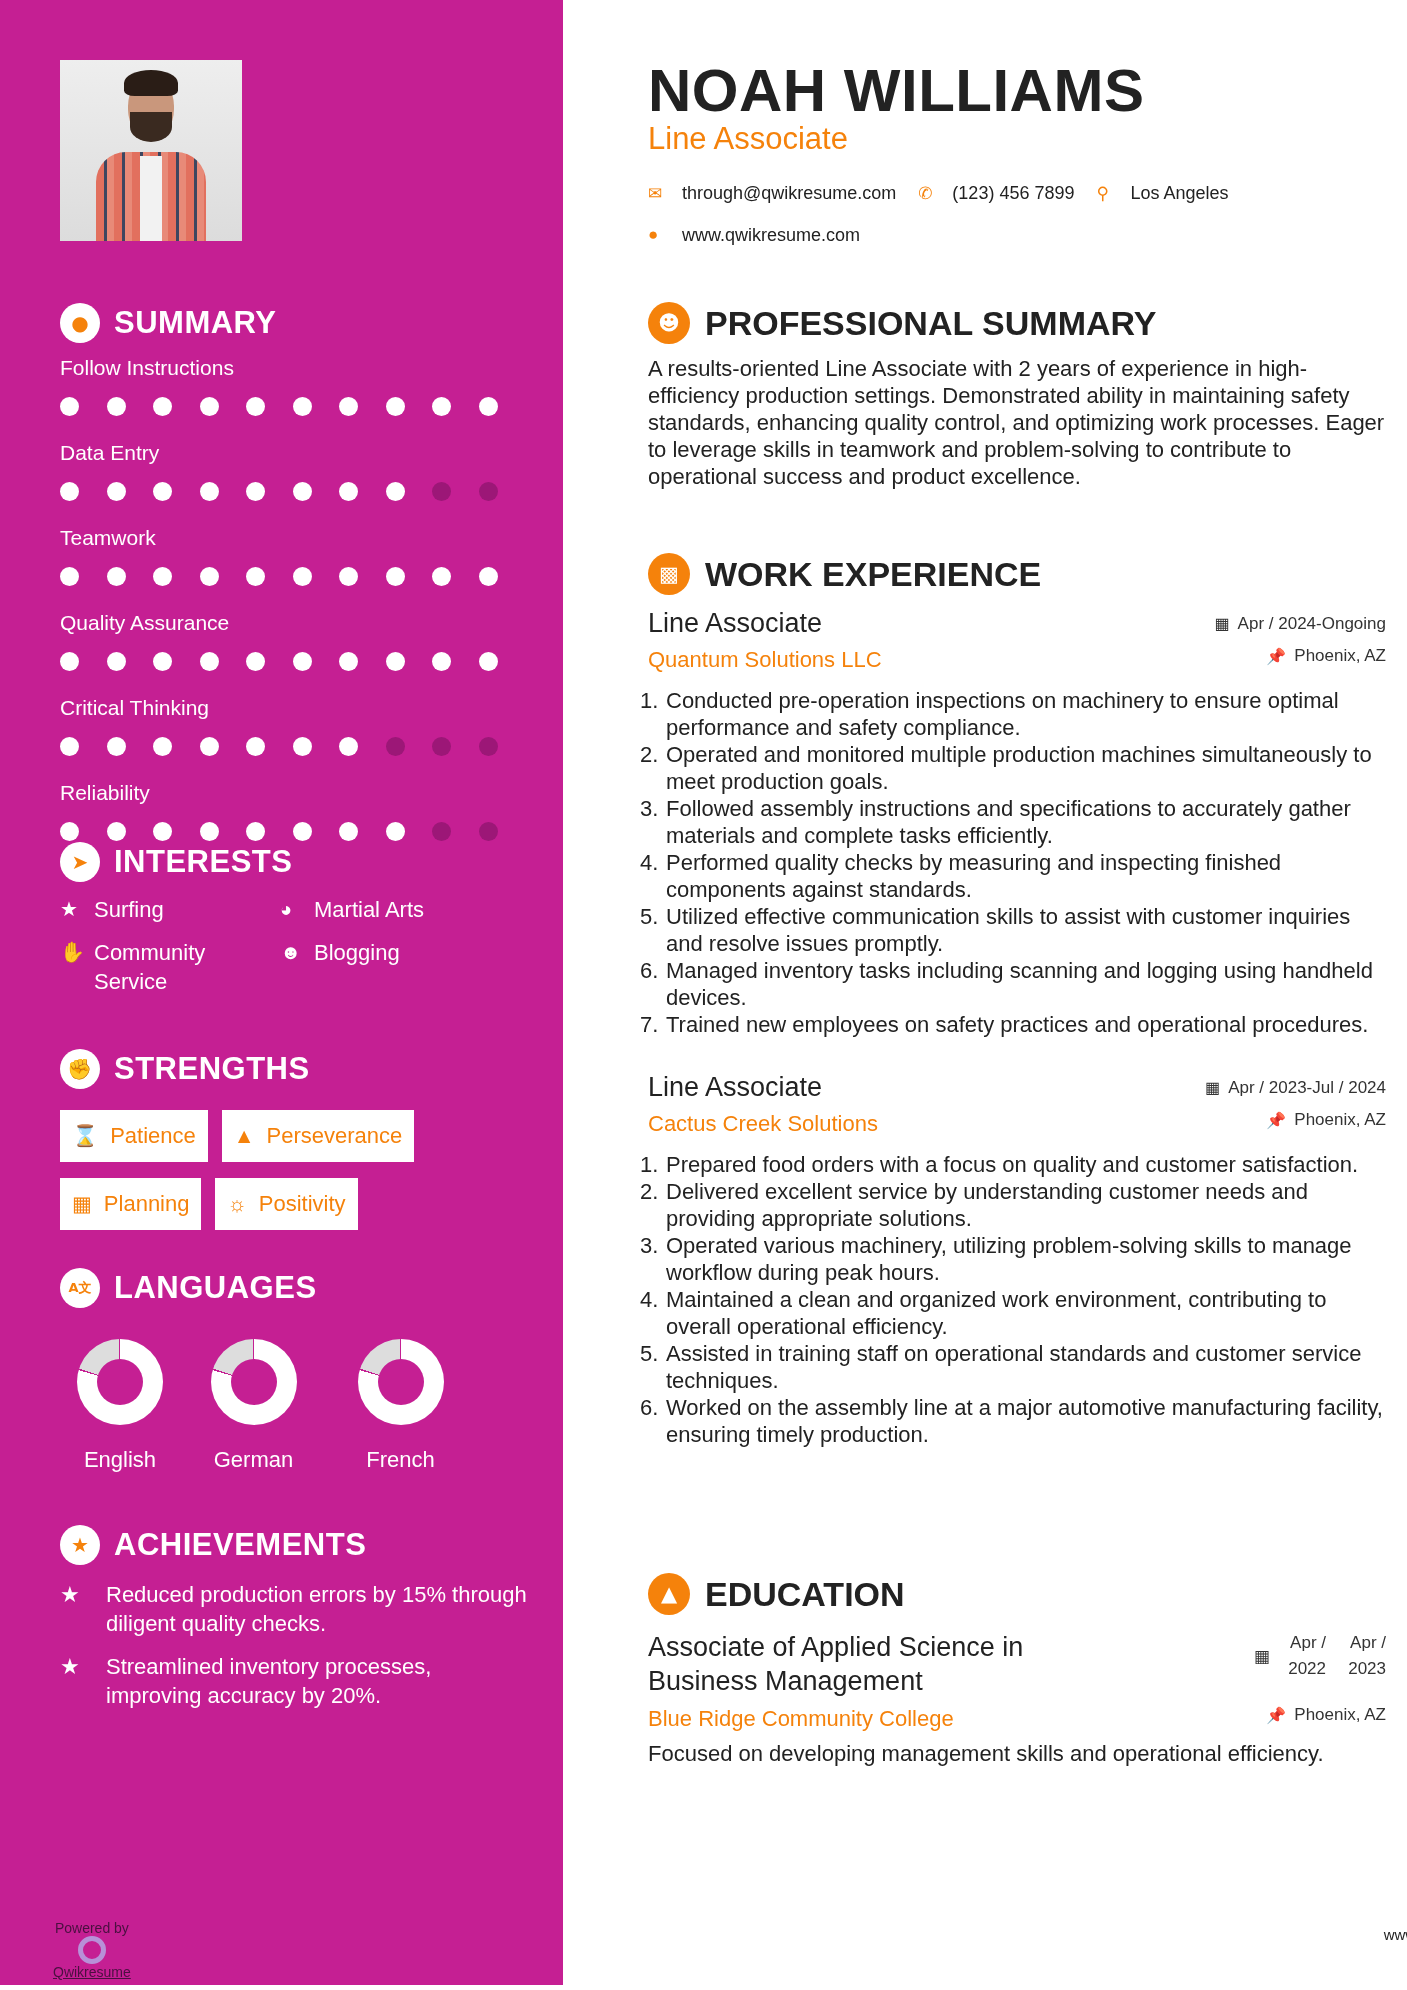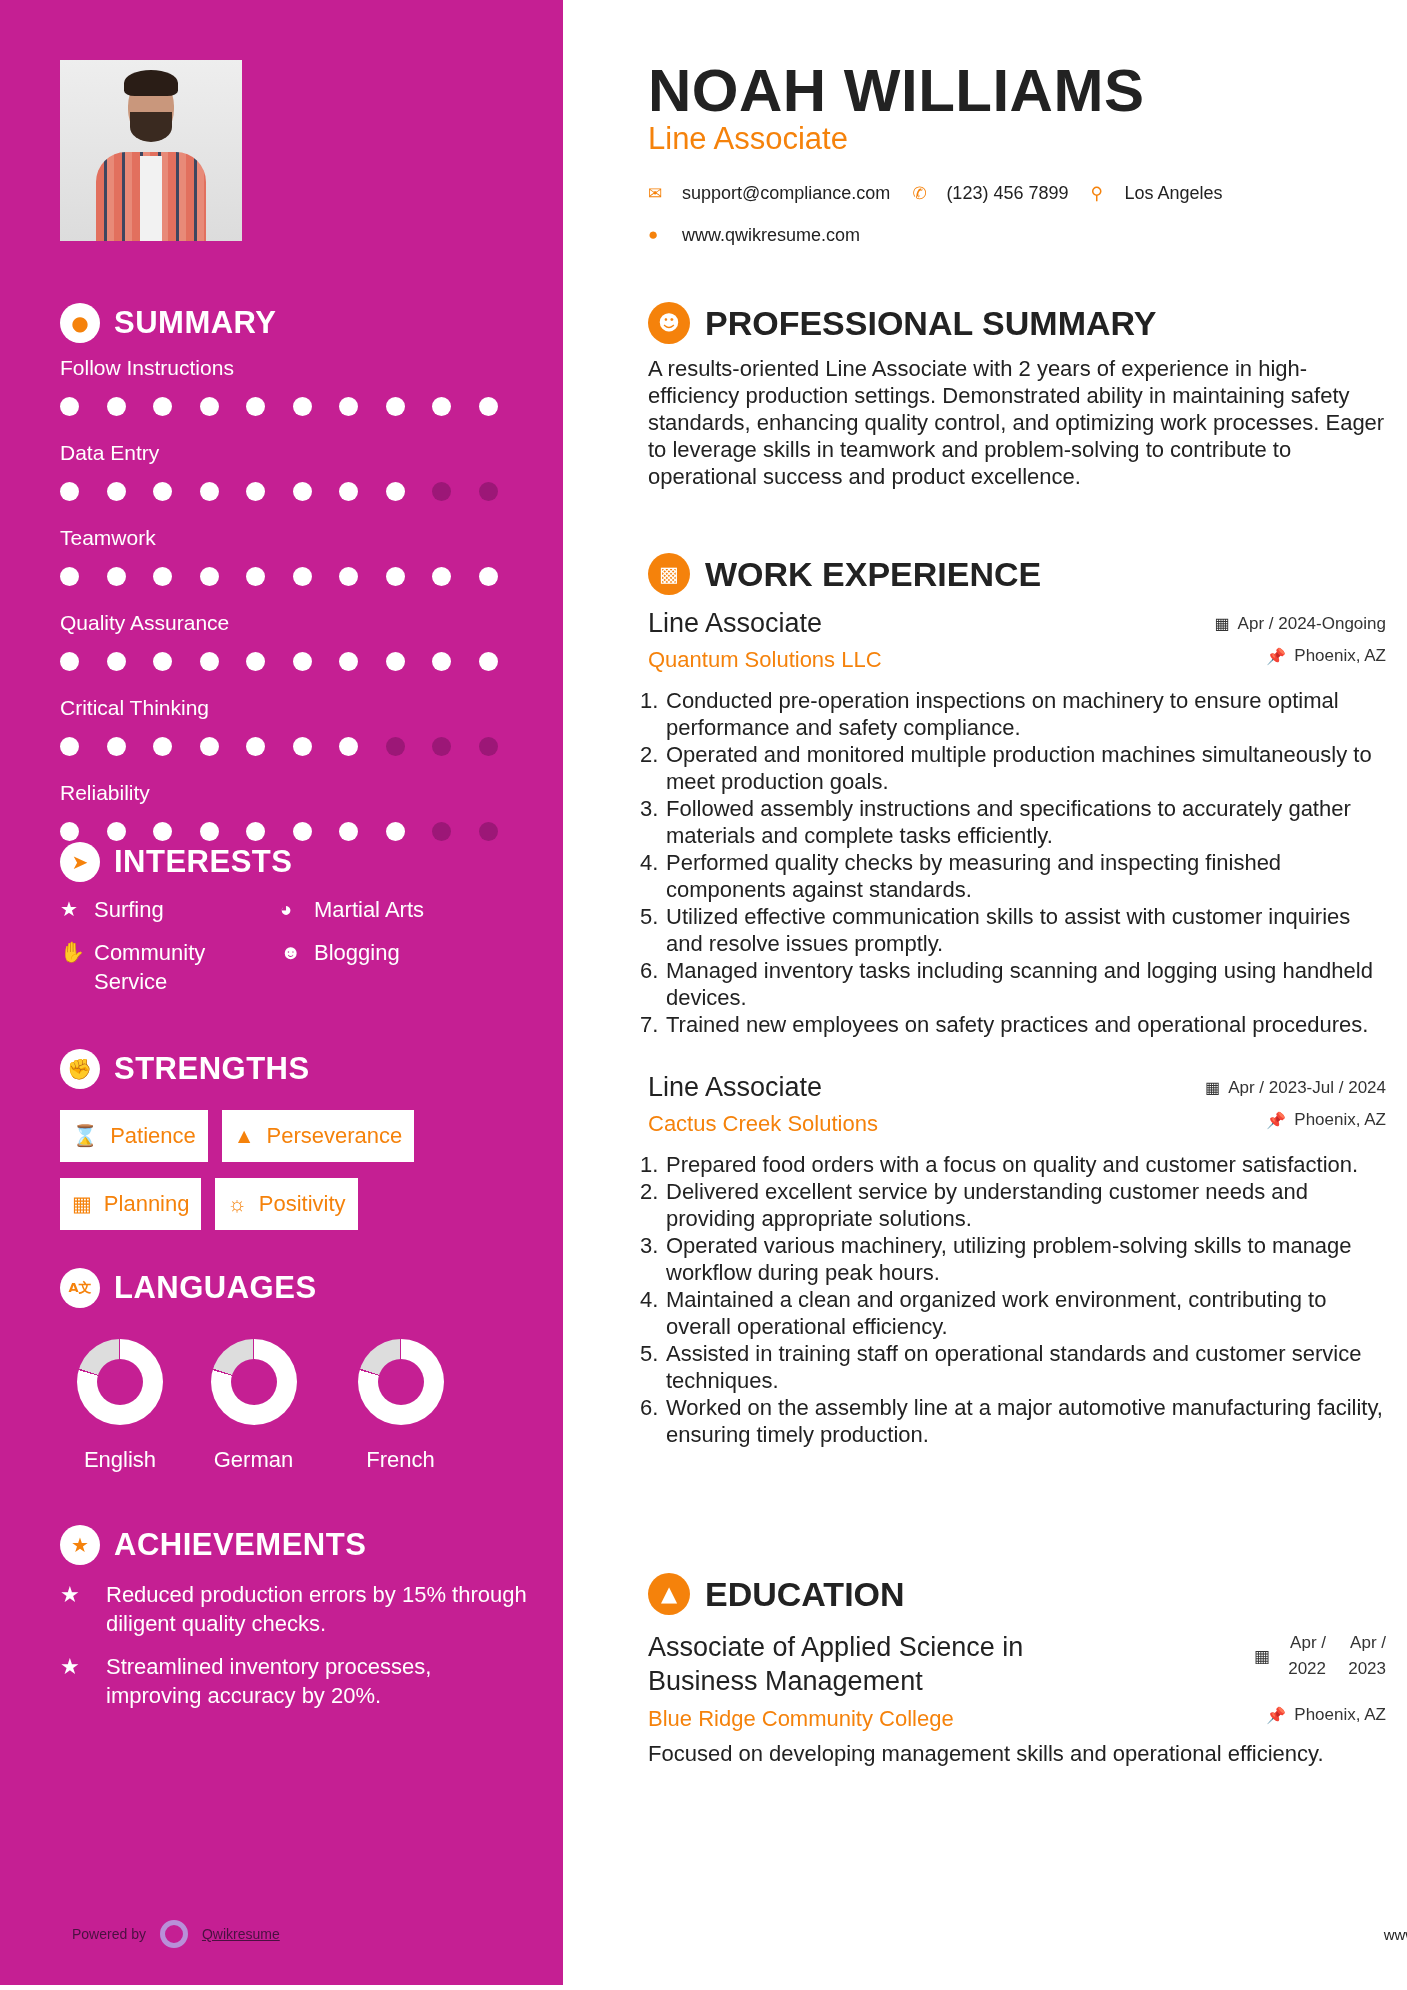--- a/index.html
+++ b/index.html
@@ -42,21 +42,21 @@
   .lang { width: 147px; display: flex; flex-direction: column; align-items: center; }
   .lang:first-child { width: 120px; }
   .donut { width: 86px; height: 86px; border-radius: 50%; position: relative; }
   .donut::after { content: ""; position: absolute; left: 20px; top: 20px; width: 46px; height: 46px; border-radius: 50%; background: #c51f93; }
   .lang-name { margin-top: 22px; font-family: "Liberation Sans", sans-serif; font-size: 22px; }
 
   .ach { display: flex; margin-top: 14px; }
   .ach .ic { width: 46px; flex-shrink: 0; font-size: 22px; line-height: 30px; }
   .ach .txt { font-family: "Liberation Sans", sans-serif; font-size: 22px; line-height: 29px; }
 
-  .powered { position: absolute; left: 72px; top: 1920px; display: flex; align-items: center; font-size: 14px; font-family: "Liberation Sans", sans-serif; color: #4a1040; }
+  .powered { position: absolute; left: 53px; top: 1920px; display: flex; align-items: center; font-size: 14px; font-family: "Liberation Sans", sans-serif; color: #4a1040; flex-direction: column; }
   .powered .q { width: 28px; height: 28px; border-radius: 50%; border: 5px solid #b890d8; margin: 0 14px 0 14px; }
   .powered .link { text-decoration: underline; color: #4a1040; }
 
   
   .name { position: absolute; left: 59px; top: 56px; font-family: "Liberation Sans", sans-serif; font-weight: bold; font-size: 60px; color: #222; letter-spacing: 0.5px; }
   .role { position: absolute; left: 59px; top: 121px; font-family: "Liberation Sans", sans-serif; font-size: 31px; color: #f5820b; }
   .contacts { position: absolute; left: 59px; top: 178px; width: 780px; font-family: "Liberation Sans", sans-serif; font-size: 18px; }
   .crow { display: flex; align-items: center; height: 30px; margin-bottom: 12px; }
   .citem { display: flex; align-items: center; margin-right: 22px; }
   .citem .ic { color: #f5820b; width: 34px; font-size: 17px; }
@@ -288,21 +288,21 @@
 </aside>
 
 <main class="main">
   <h1 class="name">NOAH WILLIAMS</h1>
   <div class="role">Line Associate</div>
 
   <div class="contacts">
     <div class="crow">
       <div class="citem">
           <span class="ic">✉</span>
-          <span>support@compliance.com</span>
+          <span>through@qwikresume.com</span>
         </div>
       <div class="citem">
           <span class="ic">✆</span>
           <span>(123) 456 7899</span>
         </div>
       <div class="citem">
           <span class="ic">⚲</span>
           <span>Los Angeles</span>
         </div>
     </div>

